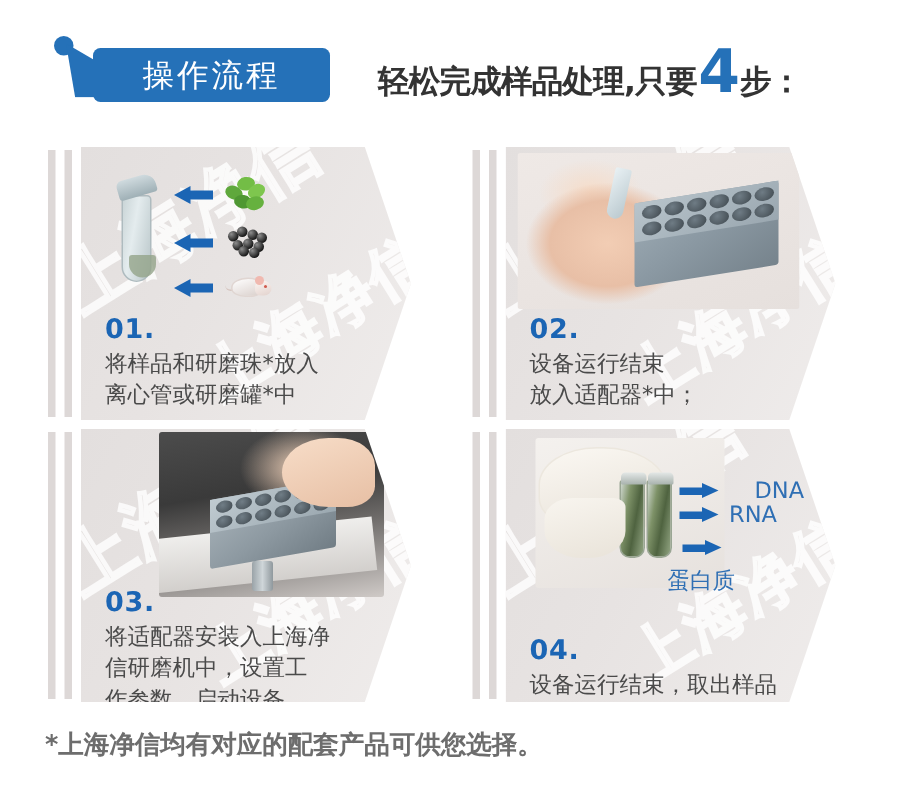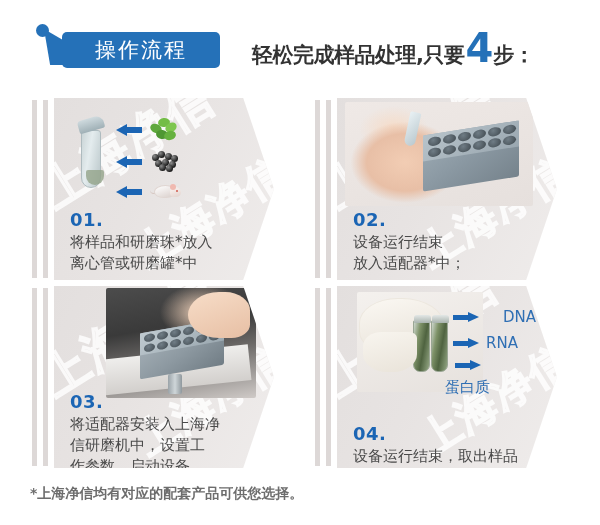--- a/index.html
+++ b/index.html
@@ -309,21 +309,21 @@
     line-height: 1.1; margin-bottom: 2px; letter-spacing: 0.5px;
   }
   .stepline {
     color: #4a4a4a; font-size: 15px; line-height: 1.42;
     white-space: nowrap;
   }
 
   
   .footer {
     position: absolute; left: 30px; top: 485px;
-    color: #6d6d6d; font-size: 14px; font-weight: bold;
+    color: #6d6d6d; font-size: 17px; font-weight: bold;
     white-space: nowrap;
   }
 </style>
 </head>
 <body>
 
 <div id="page">
 
   <div class="header">
     <div class="badge-dot"></div>
@@ -484,21 +484,21 @@
             <div class="glove"></div>
             <div class="vial v1">
                 <span class="vial-cap"></span>
               </div>
             <div class="vial v2">
                 <span class="vial-cap"></span>
               </div>
             <div class="glove2"></div>
           </div>
 
-          <div class="outrow" style="left:116px; top:22px;gap:24px;">
+          <div class="outrow" style="left:116px; top:32px;gap:24px;">
             <span class="arrow-right"></span>
             <span class="outlabel">DNA</span>
           </div>
           <div class="outrow" style="left:116px; top:48px;">
             <span class="arrow-right"></span>
             <span class="outlabel">RNA</span>
           </div>
           <div class="outrow" style="left:108px; top:74px;flex-direction:column;">
             <span class="arrow-right"></span>
             <span class="outlabel">蛋白质</span>

